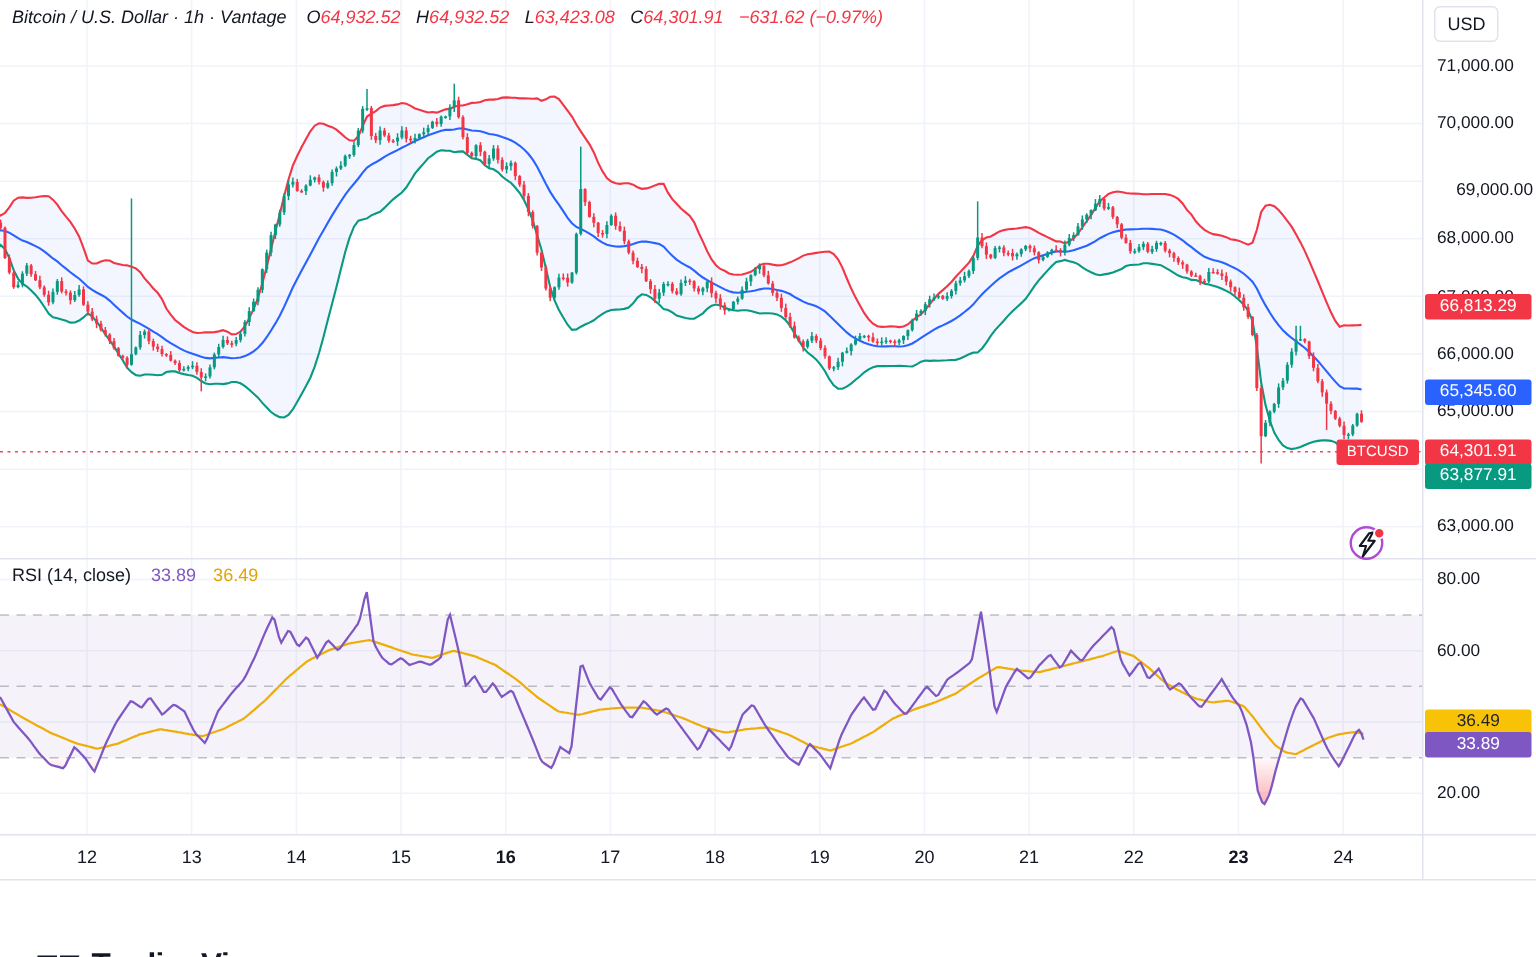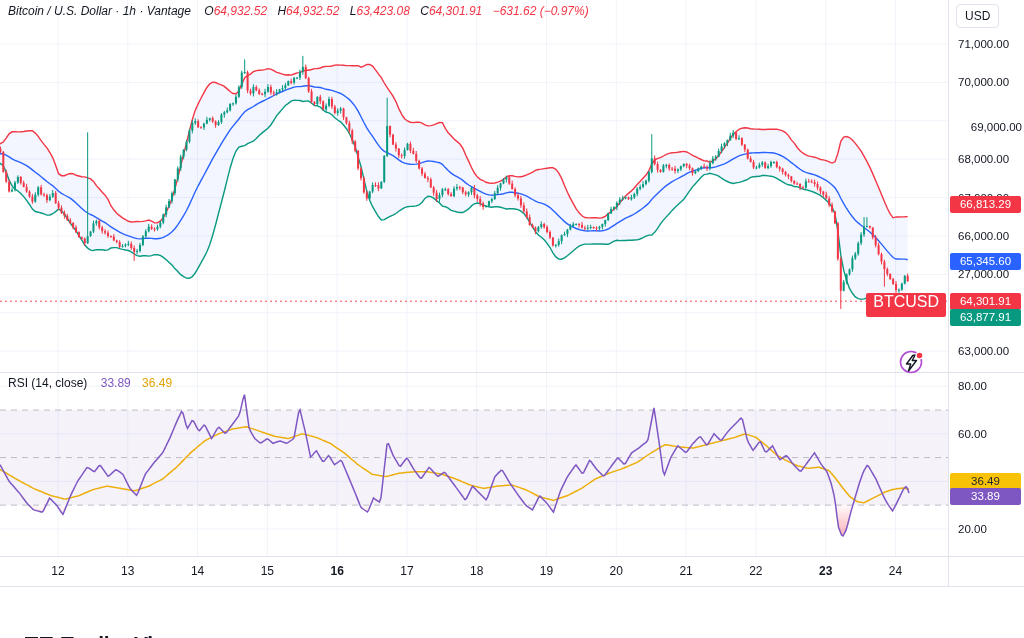--- a/index.html
+++ b/index.html
@@ -16,22 +16,22 @@
   .tick{position:absolute;left:958px;width:64px;height:16px;line-height:16px;
         font-size:11.5px;color:#131722;z-index:2;}
   .timelabel{position:absolute;height:30px;line-height:30px;font-size:12px;color:#131722;
         transform:translateX(-50%);z-index:2;}
   .timelabel.bold{font-weight:bold;}
   .chip{position:absolute;left:950px;right:3px;height:17px;line-height:17px;border-radius:2px;
         font-size:11.5px;color:#fff;text-align:center;z-index:6;}
   .chip.redbg{background:#f23645;} .chip.bluebg{background:#2962ff;}
   .chip.greenbg{background:#089981;} .chip.purplebg{background:#7e57c2;}
   .chip.yellowbg{background:#f8c307;color:#1e222d;}
-  .sym-chip{position:absolute;right:78px;height:24px;line-height:17px;border-radius:2px;
-        padding:0 7px;background:#f23645;color:#fff;font-size:16px;z-index:6;}
+  .sym-chip{position:absolute;right:78px;height:17px;line-height:17px;border-radius:2px;
+        padding:0 7px;background:#f23645;color:#fff;font-size:10px;z-index:6;}
   .usd-chip{position:absolute;left:956px;top:4px;height:22px;line-height:22px;padding:0 8px;
         border:1px solid #e0e3eb;border-radius:4px;background:#fff;color:#131722;
         font-size:12px;z-index:6;}
   .sep-h{position:absolute;left:0;width:1024px;height:1px;background:#e0e3eb;z-index:4;}
   .sep-v{position:absolute;top:0;width:1px;height:586px;background:#e0e3eb;z-index:4;}
   .footer{position:absolute;left:24px;top:596px;display:flex;align-items:center;z-index:5;margin-top:36px;}
   .footer .logo-text{font-size:21px;font-weight:bold;color:#131722;letter-spacing:-0.4px;margin-left:7px;}
   #flash-icon{position:absolute;z-index:7;}
 </style>
 </head>
@@ -792,21 +792,21 @@
 
   <div>
     <div class="usd-chip">USD</div>
     <div id="price-ticks">
         <div class="tick" style="top: 35.9703px;">71,000.00</div>
         <div class="tick" style="top: 74.3723px;">70,000.00</div>
         <div class="tick" style="top: 119px; text-align: right;">69,000.00</div>
         <div class="tick" style="top: 151.176px;">68,000.00</div>
         <div class="tick" style="top: 189.578px;">67,000.00</div>
         <div class="tick" style="top: 227.98px;">66,000.00</div>
-        <div class="tick" style="top: 266.382px;">27,000.00</div>
+        <div class="tick" style="top: 266.382px;">65,000.00</div>
         <div class="tick" style="top: 304.784px;">64,000.00</div>
         <div class="tick" style="top: 343.186px;">63,000.00</div>
       </div>
     <div id="rsi-ticks">
         <div class="tick" style="top: 378.264px;">80.00</div>
         <div class="tick" style="top: 425.809px;">60.00</div>
         <div class="tick" style="top: 473.354px;">40.00</div>
         <div class="tick" style="top: 520.899px;">20.00</div>
       </div>
     <div class="chip redbg" id="chip-upper" style="top: 196.248px;">66,813.29</div>

